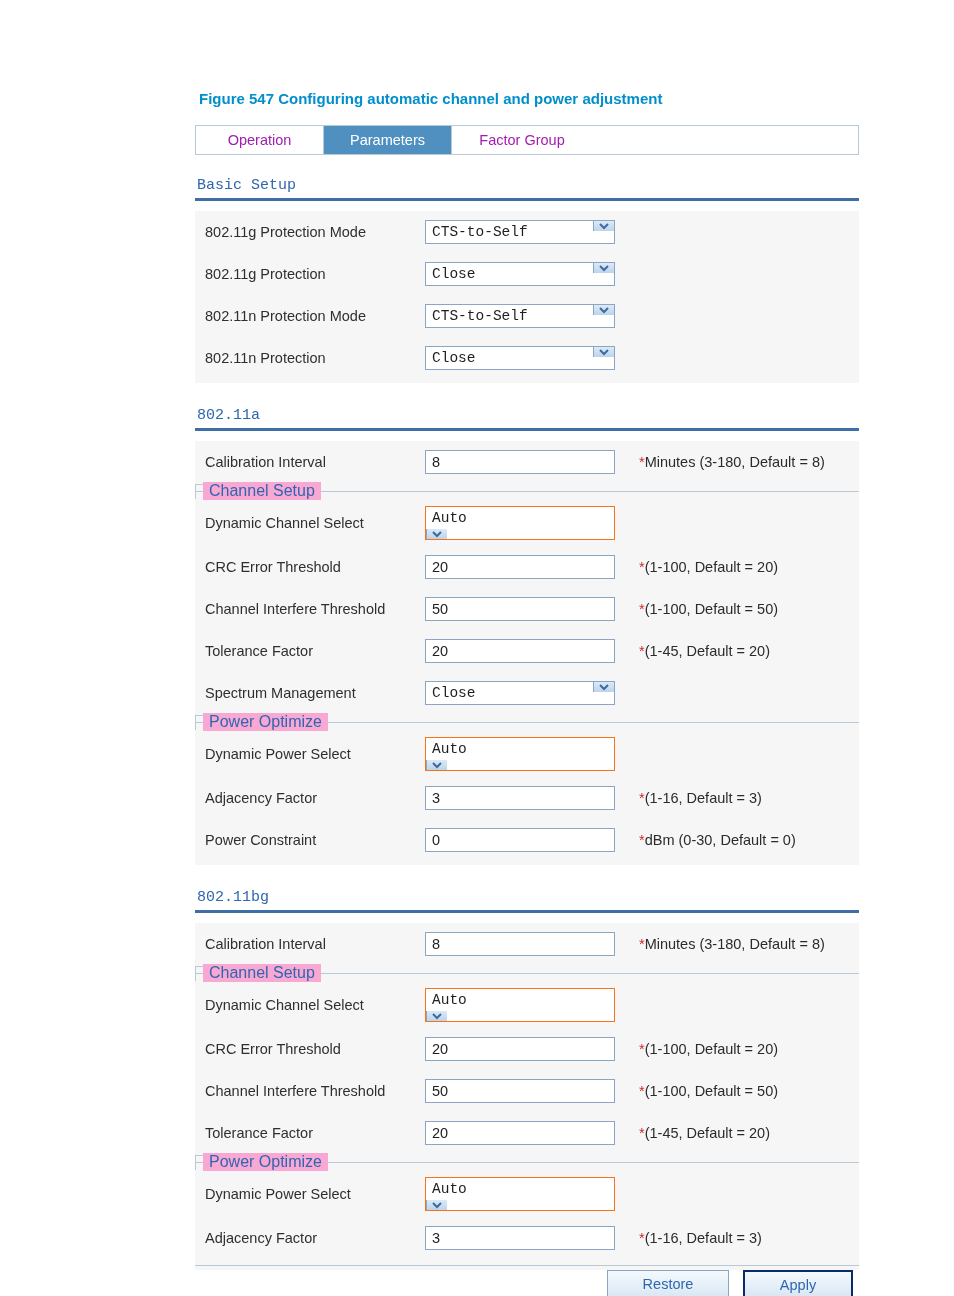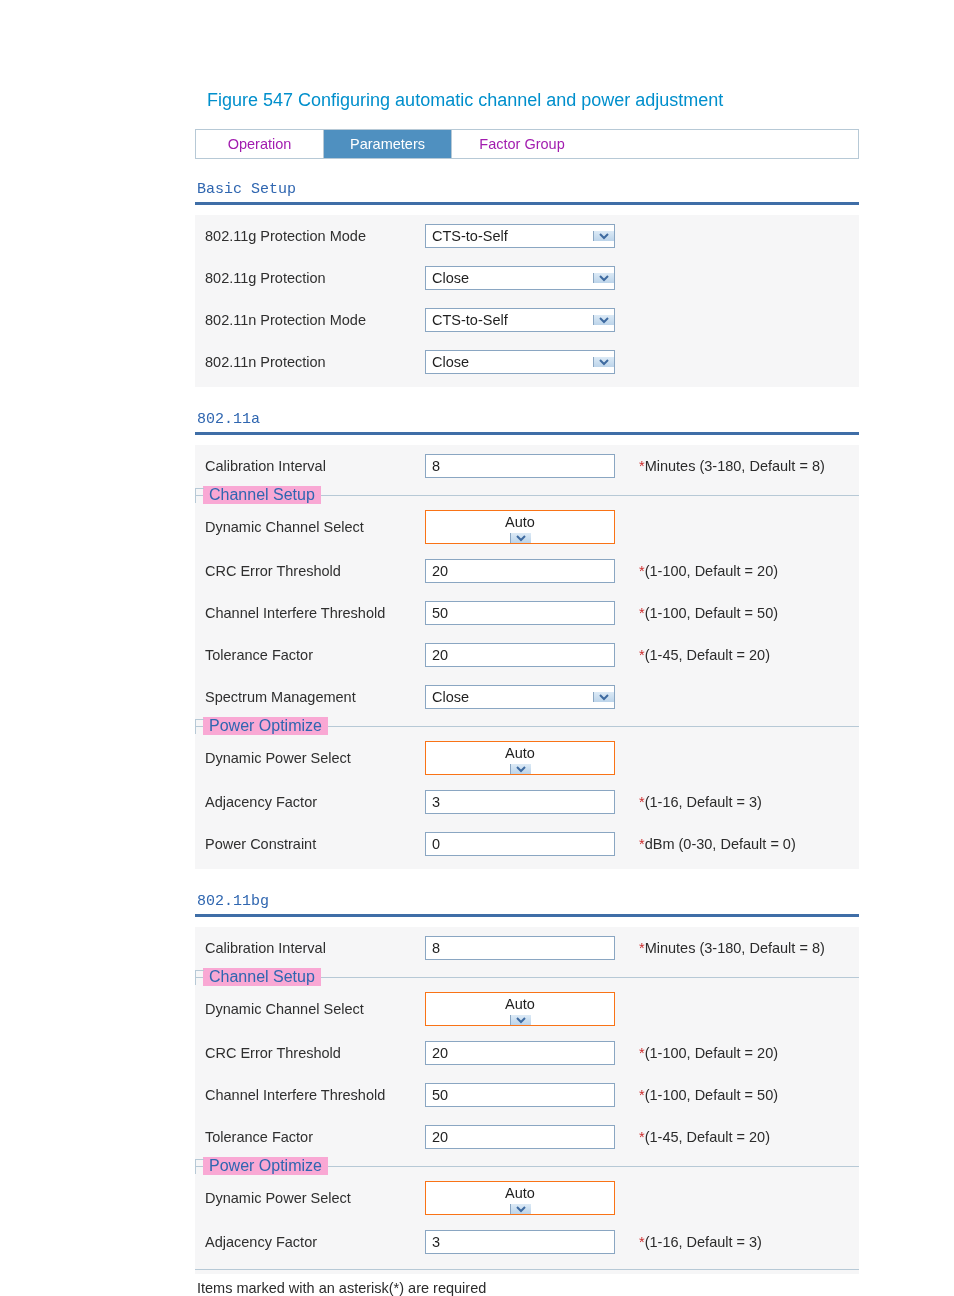--- a/index.html
+++ b/index.html
@@ -13,23 +13,23 @@
   .page {
     width: 954px;
     min-height: 1296px;
     margin: 0 auto;
     position: relative;
     box-sizing: border-box;
     padding: 90px 95px 50px 195px;
   }
   .figure-title {
     color: #008fcc;
-    font-weight: normal;
-    font-size: 18px;
-    margin: 0 0 18px 12px;
+    font-weight: bold;
+    font-size: 15px;
+    margin: 0 0 18px 4px;
   }
 
   
   .tabs {
     display: flex;
     border: 1px solid #b7c9d6;
   }
   .tab {
     flex: 0 0 auto;
     width: 127px;
@@ -105,25 +105,26 @@
   }
   .group-line-end {
     border-top: 1px solid #b7c9d6;
     height: 0;
     margin: 6px 0 0 0;
   }
 
   
   .fauxselect {
     display: flex;
-    align-items: center;
+    align-items: flex-start;
     width: 190px;
     border: 1px solid #8aa6c2;
     background: #fff;
     box-sizing: border-box;
+    font-family: Liberation Mono, monospace;
   }
   .fauxselect.red { border: 1px solid #f97316; flex-direction: column; }
   .fauxselect .seltext {
     flex: 1 1 auto;
     padding: 3px 6px;
     color: #1f1f1f;
     background: #fff;
   }
   .fauxselect .chev {
     width: 20px;
@@ -393,20 +394,19 @@
 
       <div class="row">
         <div class="lbl">Adjacency Factor</div>
         <input class="fauxinput" value="3" style="">
         <div class="hint"><span class="ast">*</span><span>(1-16, Default = 3)</span></div>
       </div>
     </div>
     <div class="group-line-end"></div>
   </div>
 
-  <div class="footnote">Items marked with an asterisk(*) are required</div>
 
   <div class="btnbar">
     <div class="btn">Restore</div>
     <div class="btn apply">Apply</div>
   </div>
 
 </div>
 
 </body></html>

